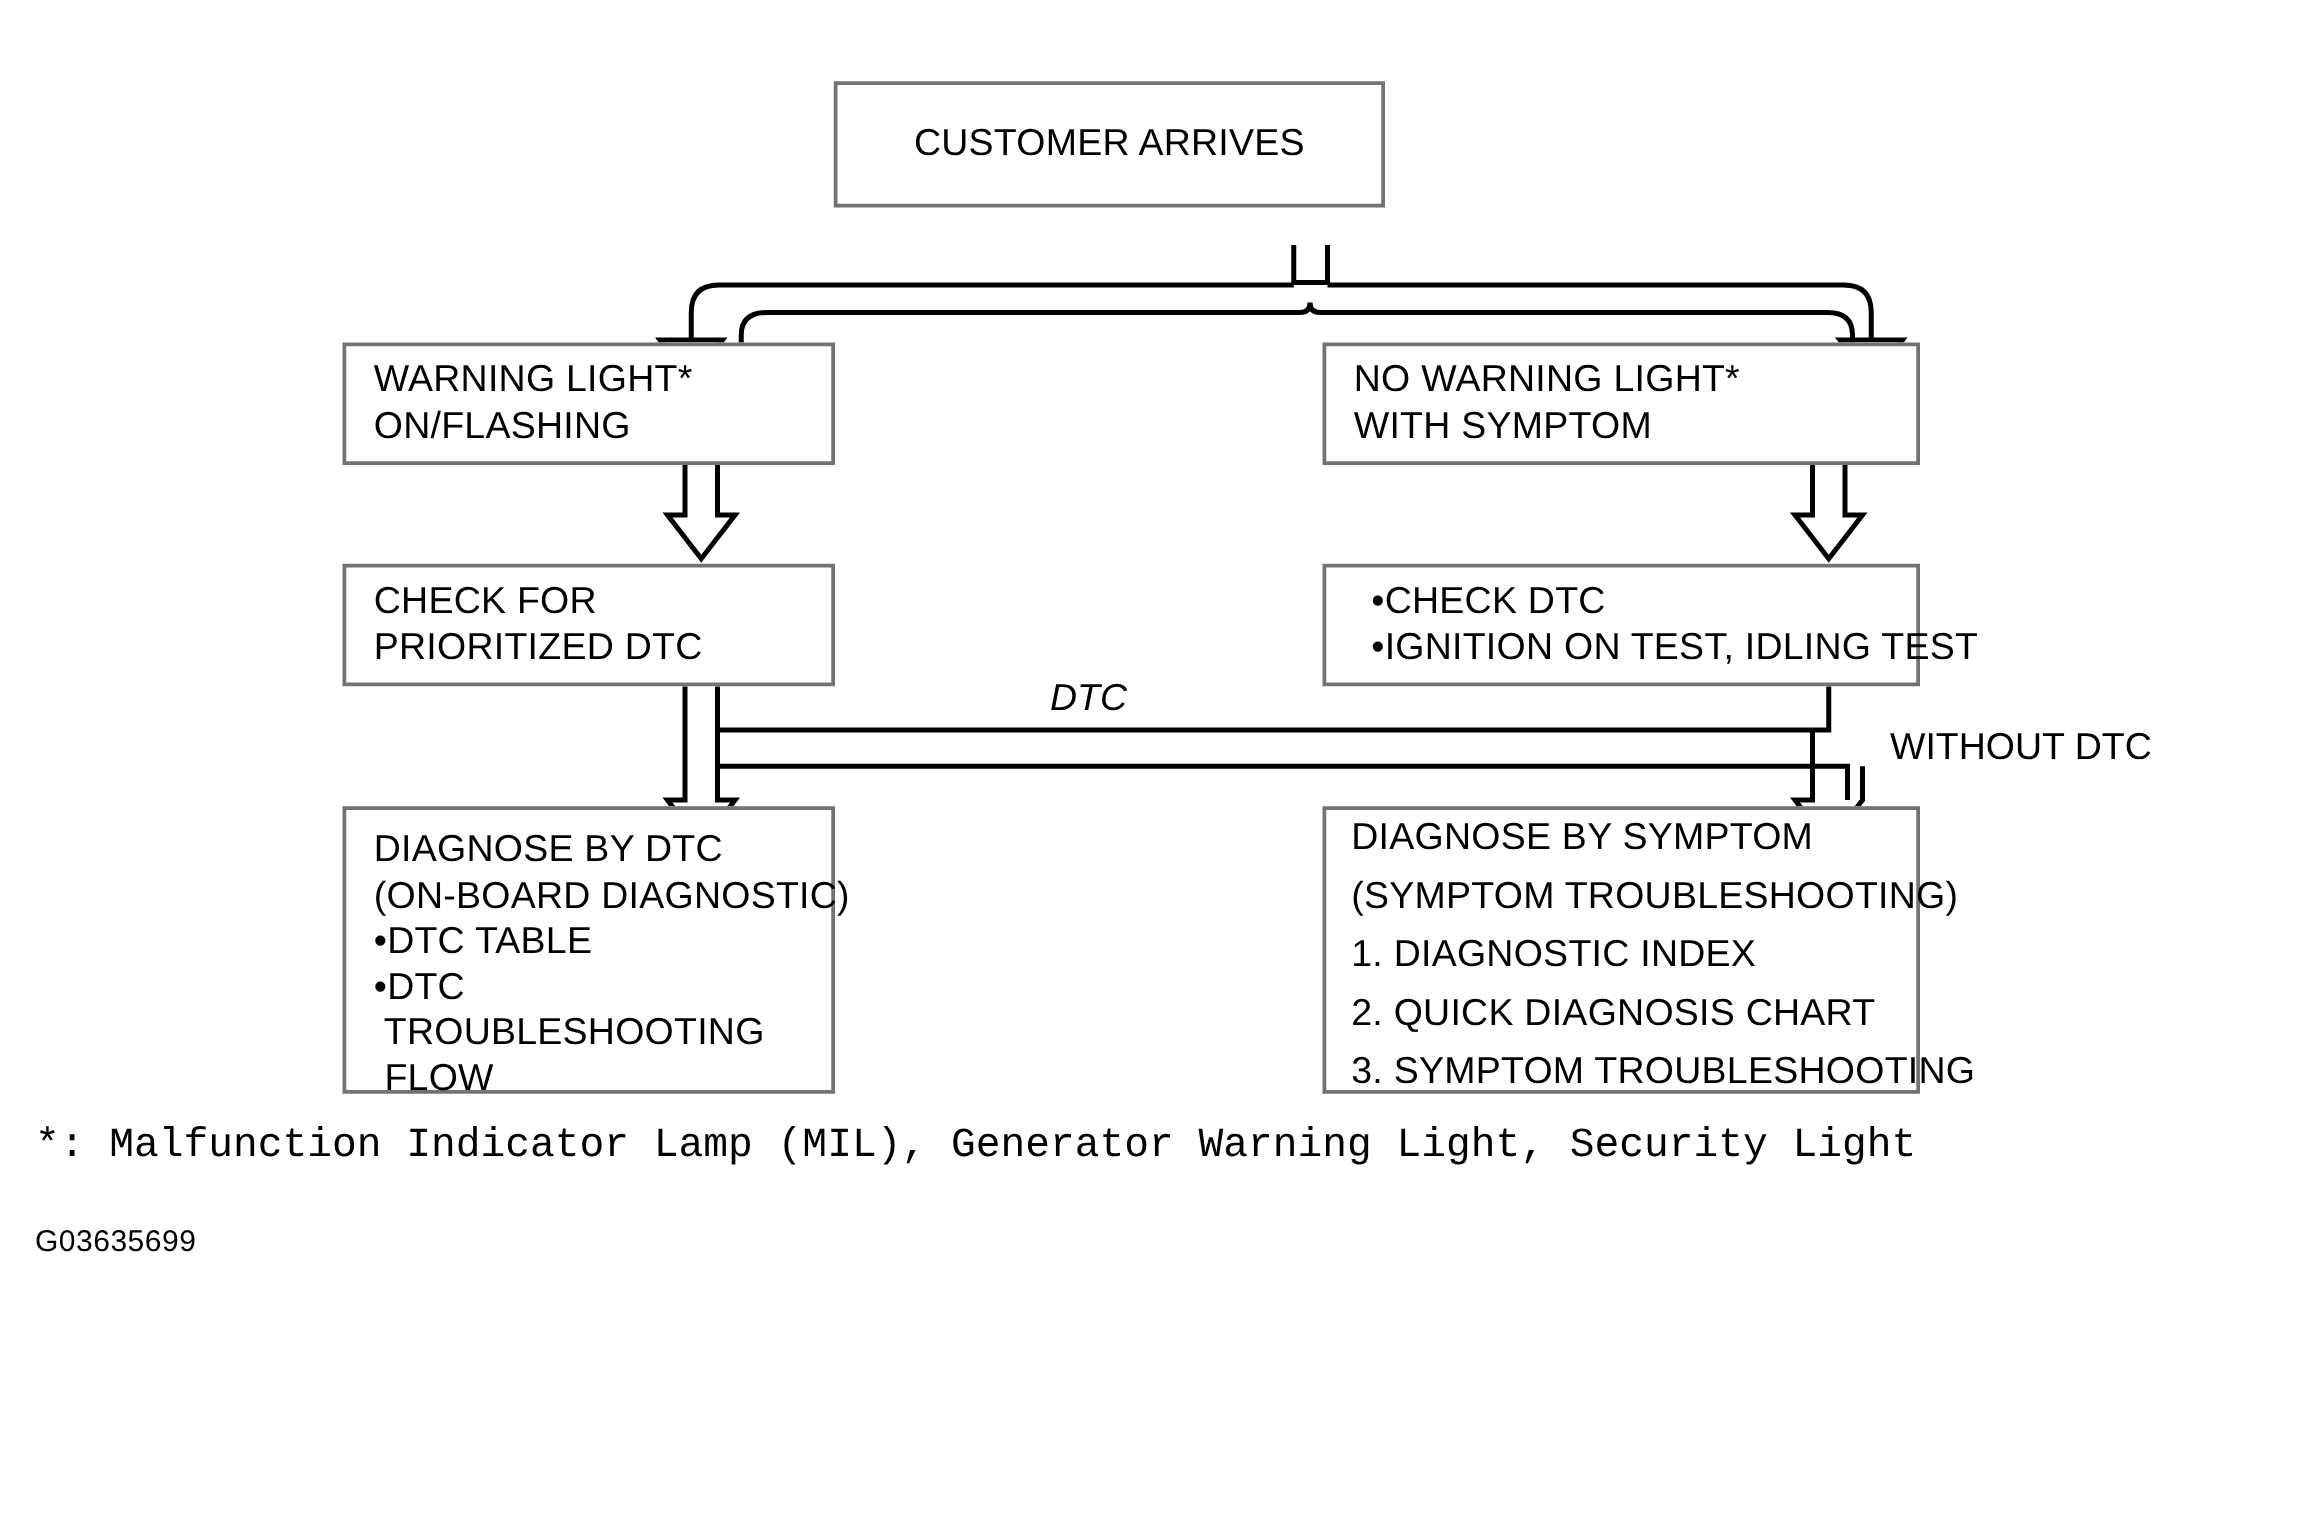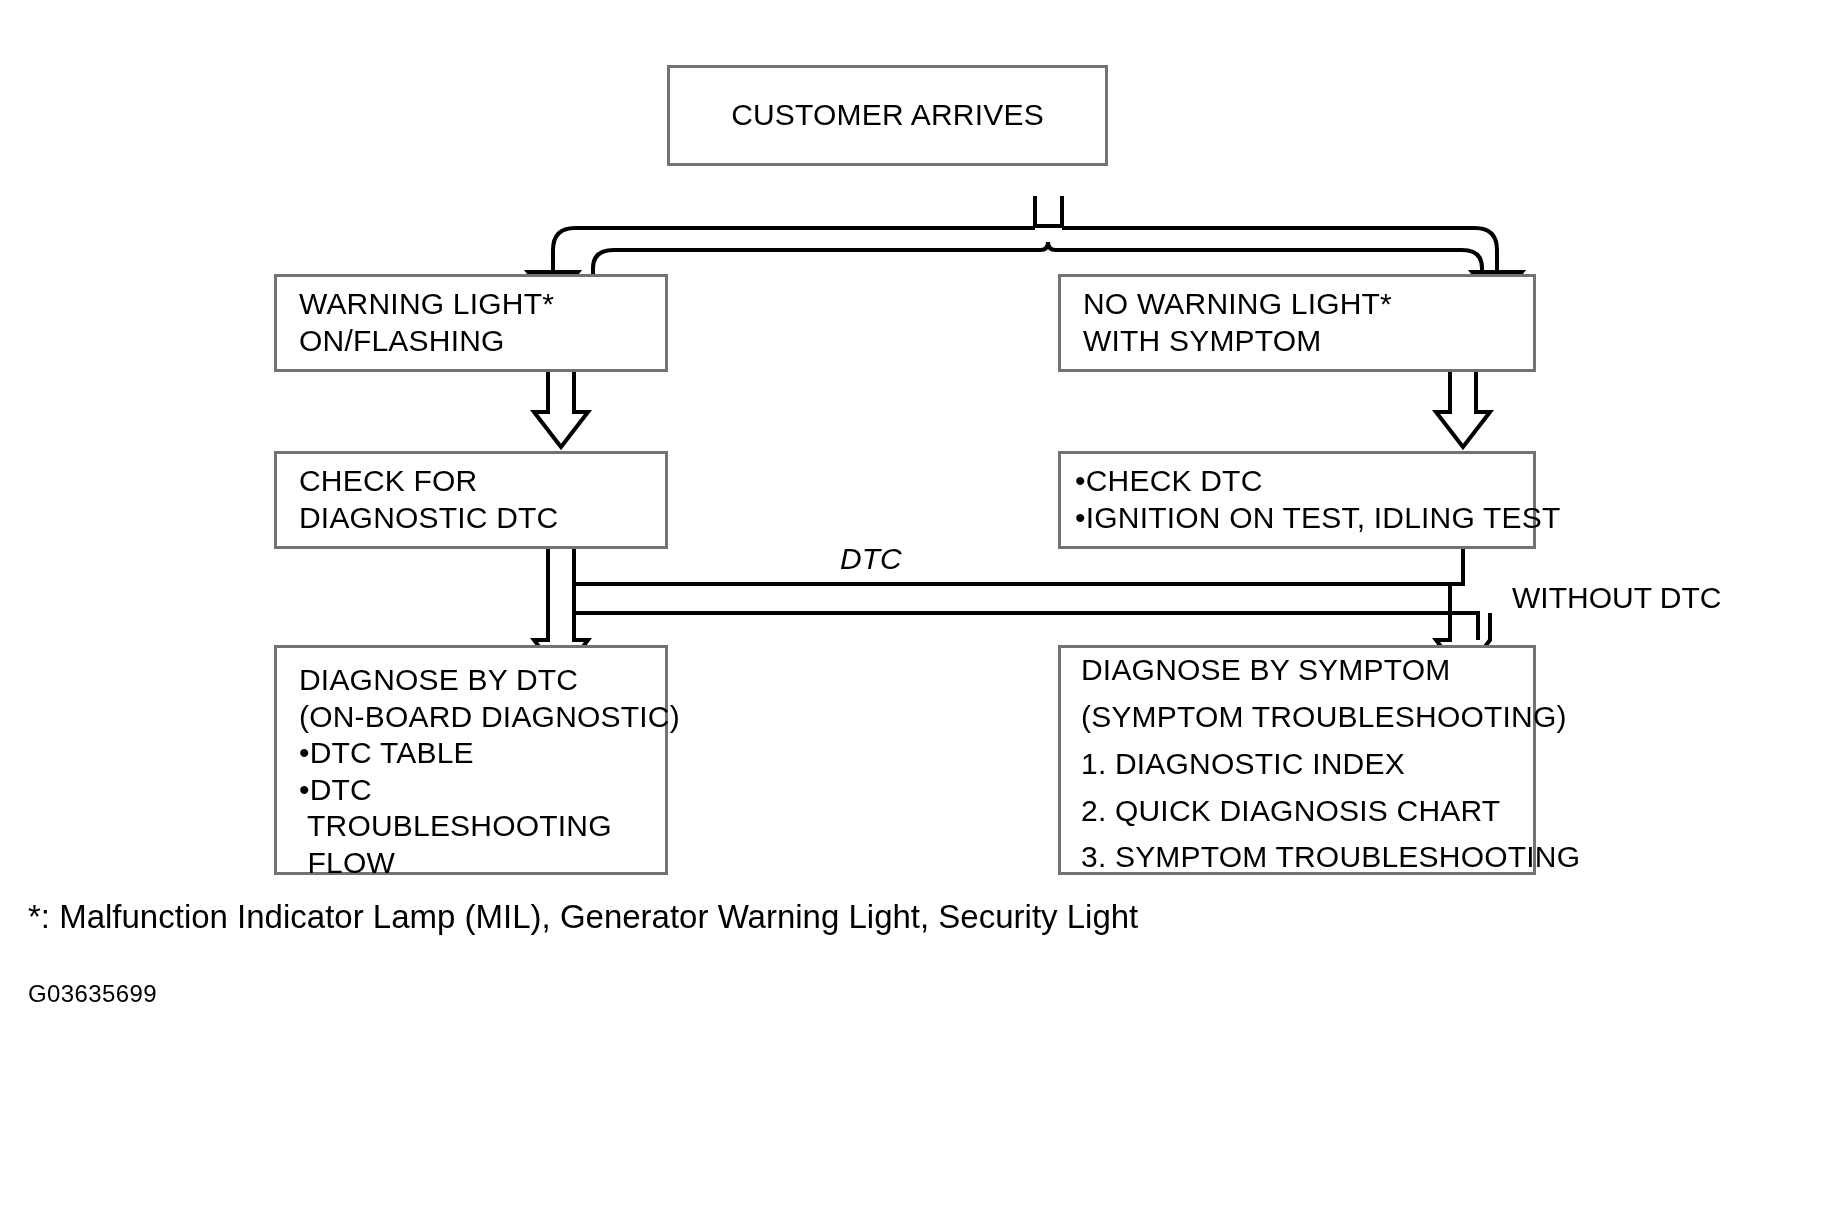--- a/index.html
+++ b/index.html
@@ -70,26 +70,26 @@
   <div class="box left" style="left:1058px;top:274px;width:478px;height:98px;">
     <div class="txt">
       <div class="line">NO WARNING LIGHT*</div>
       <div class="line">WITH SYMPTOM</div>
     </div>
   </div>
 
   <div class="box left" style="left:274px;top:451px;width:394px;height:98px;">
     <div class="txt">
       <div class="line">CHECK FOR</div>
-      <div class="line">DIAGNOSTIC DTC</div>
+      <div class="line">PRIORITIZED DTC</div>
     </div>
   </div>
 
   <div class="box left" style="left:1058px;top:451px;width:478px;height:98px;">
-    <div class="txt" style="padding-left:14px;">
+    <div class="txt" style="padding-left:36px;">
       <div class="line">•CHECK DTC</div>
       <div class="line">•IGNITION ON TEST, IDLING TEST</div>
     </div>
   </div>
 
   <div class="box left" style="left:274px;top:645px;width:394px;height:230px;padding-left:37px;">
     <div class="txt" style="justify-content:flex-start;padding-top:14px;">
       <div class="line">DIAGNOSE BY DTC</div>
       <div class="line">(ON-BOARD DIAGNOSTIC)</div>
       <div class="line">•DTC TABLE</div>
@@ -106,17 +106,17 @@
       <div class="line">1. DIAGNOSTIC INDEX</div>
       <div class="line">2. QUICK DIAGNOSIS CHART</div>
       <div class="line">3. SYMPTOM TROUBLESHOOTING</div>
     </div>
   </div>
 
   <div class="edgelabel" style="left:840px;top:542px;font-style:italic;">DTC</div>
 
   <div class="edgelabel" style="left:1512px;top:581px;">WITHOUT DTC</div>
 
-  <div class="caption" style="left:28px;top:898px;">*: Malfunction Indicator Lamp (MIL), Generator Warning Light, Security Light</div>
+  <div class="caption" style="left:28px;top:898px;font-family:Liberation Mono, monospace;">*: Malfunction Indicator Lamp (MIL), Generator Warning Light, Security Light</div>
 
   <div class="idtag" style="left:28px;top:955px;">G03635699</div>
 
 </div>
 
 </body></html>

